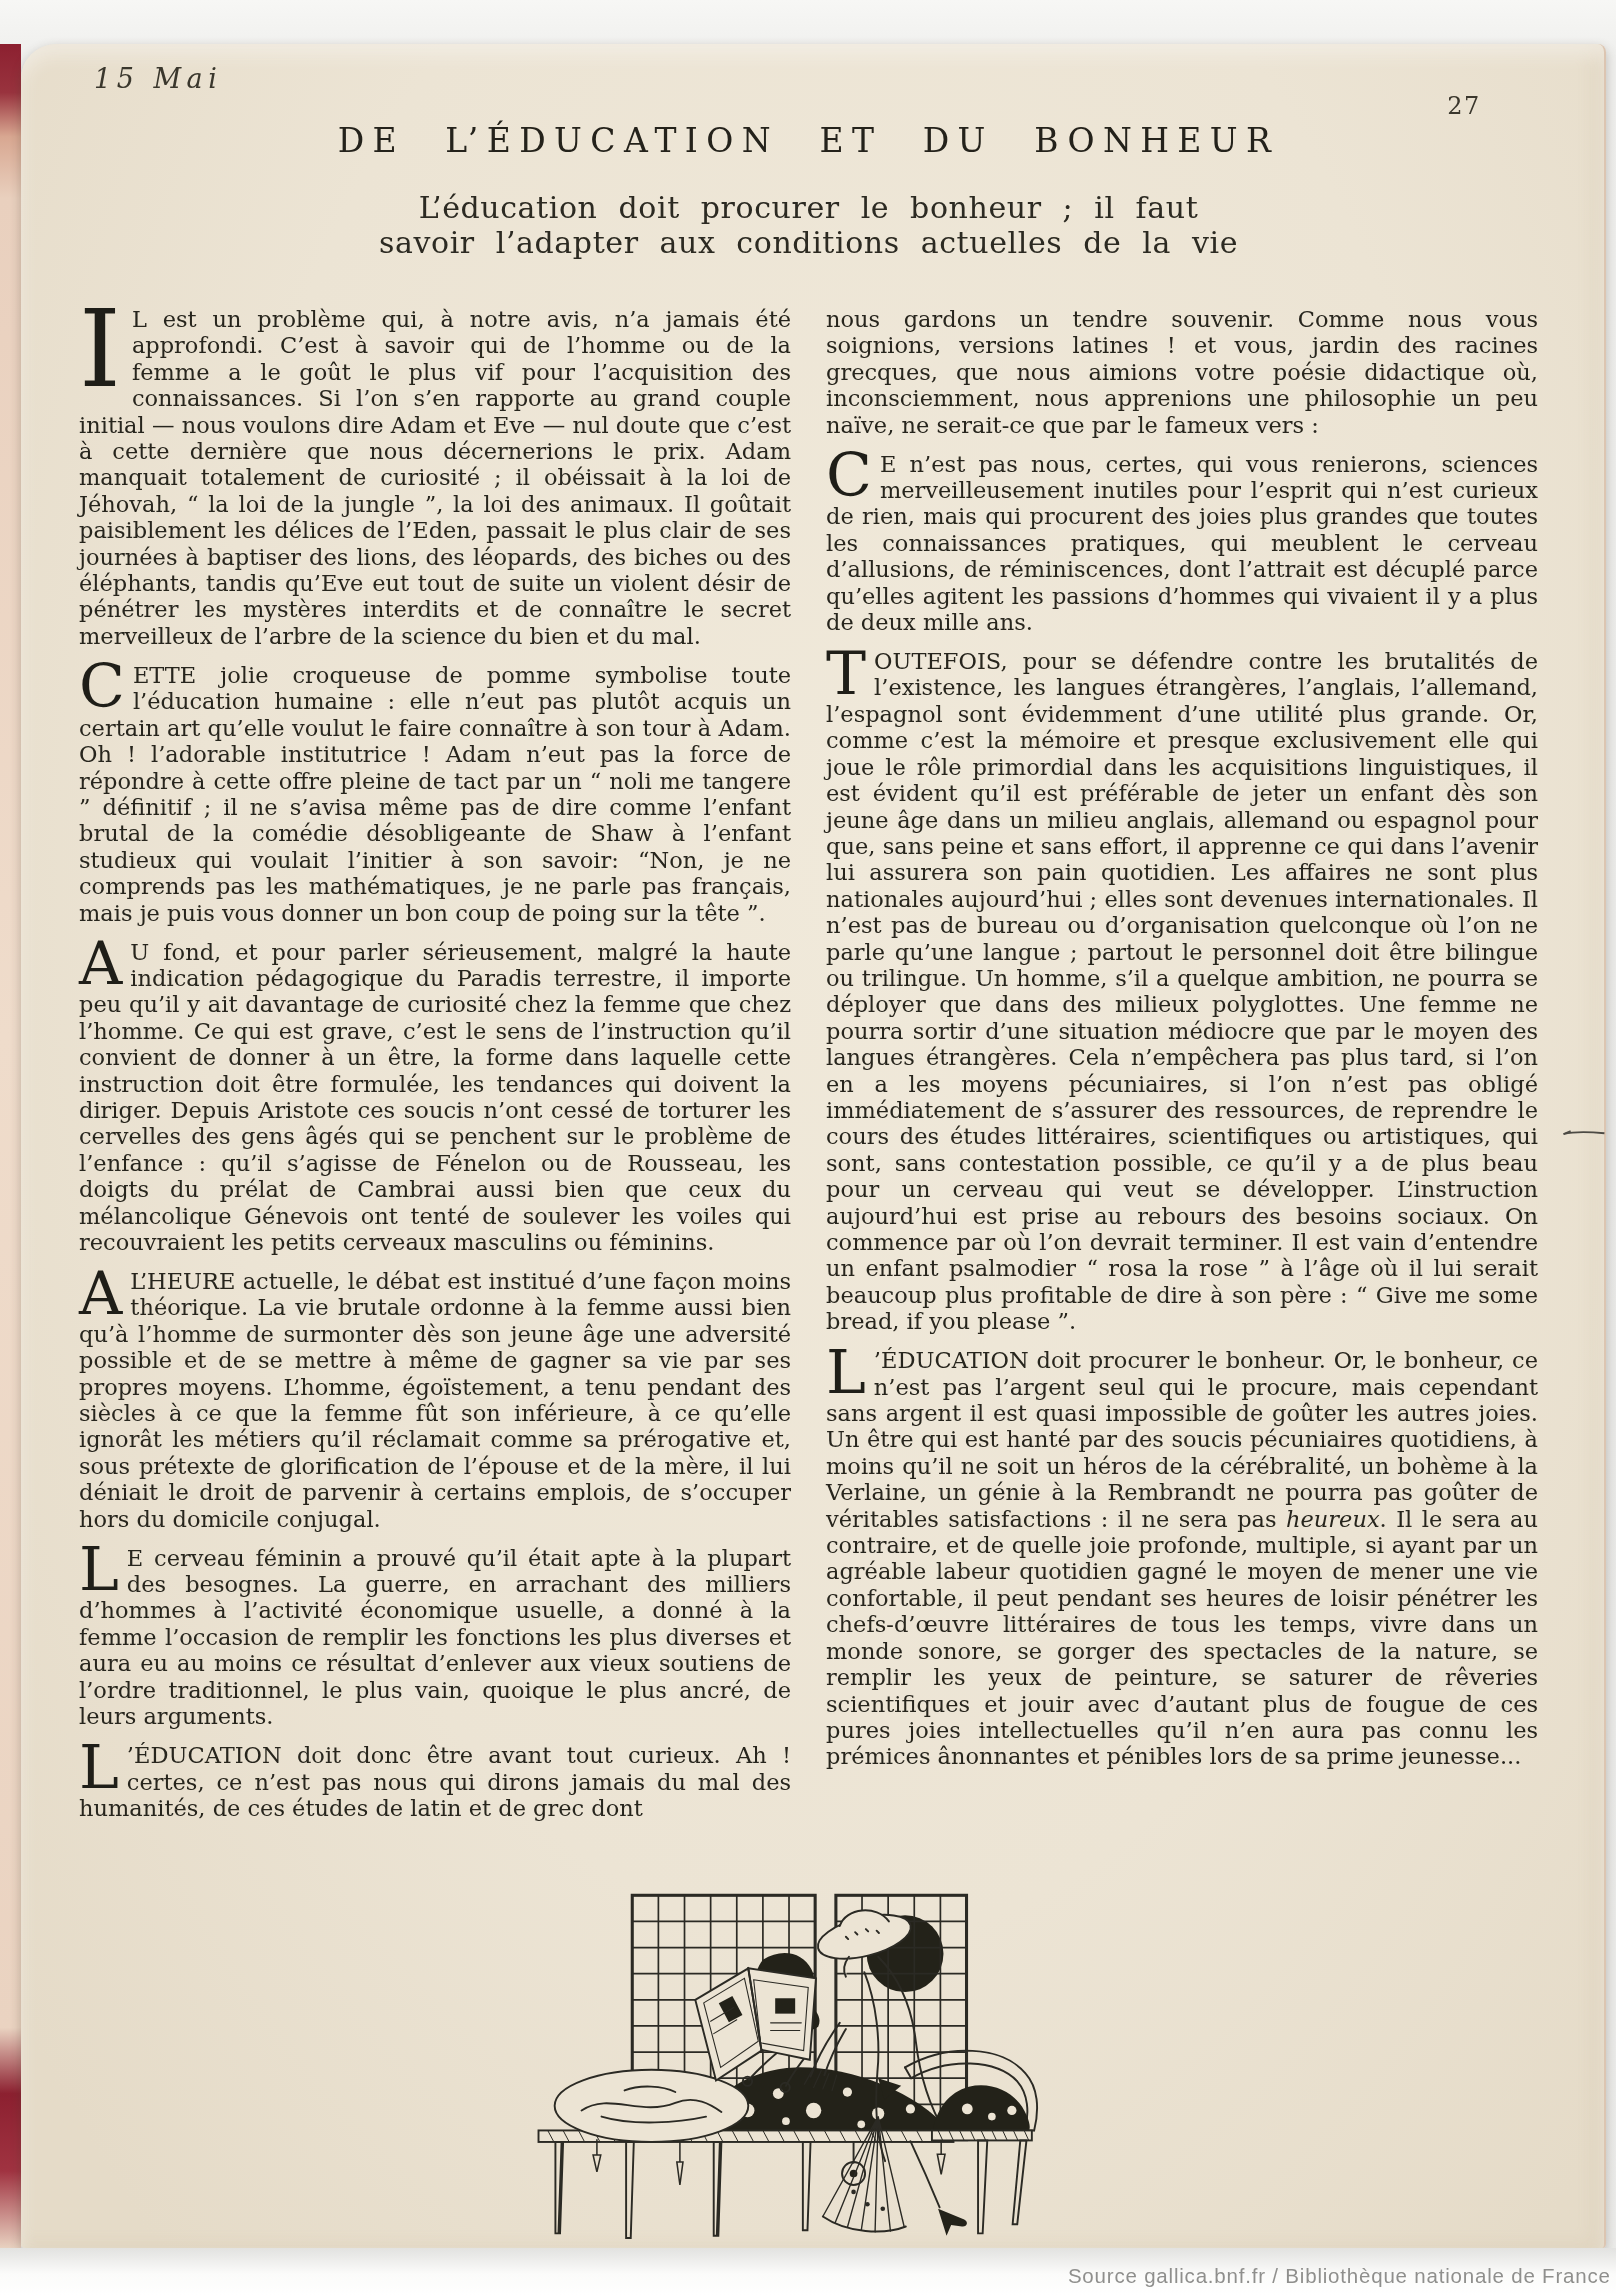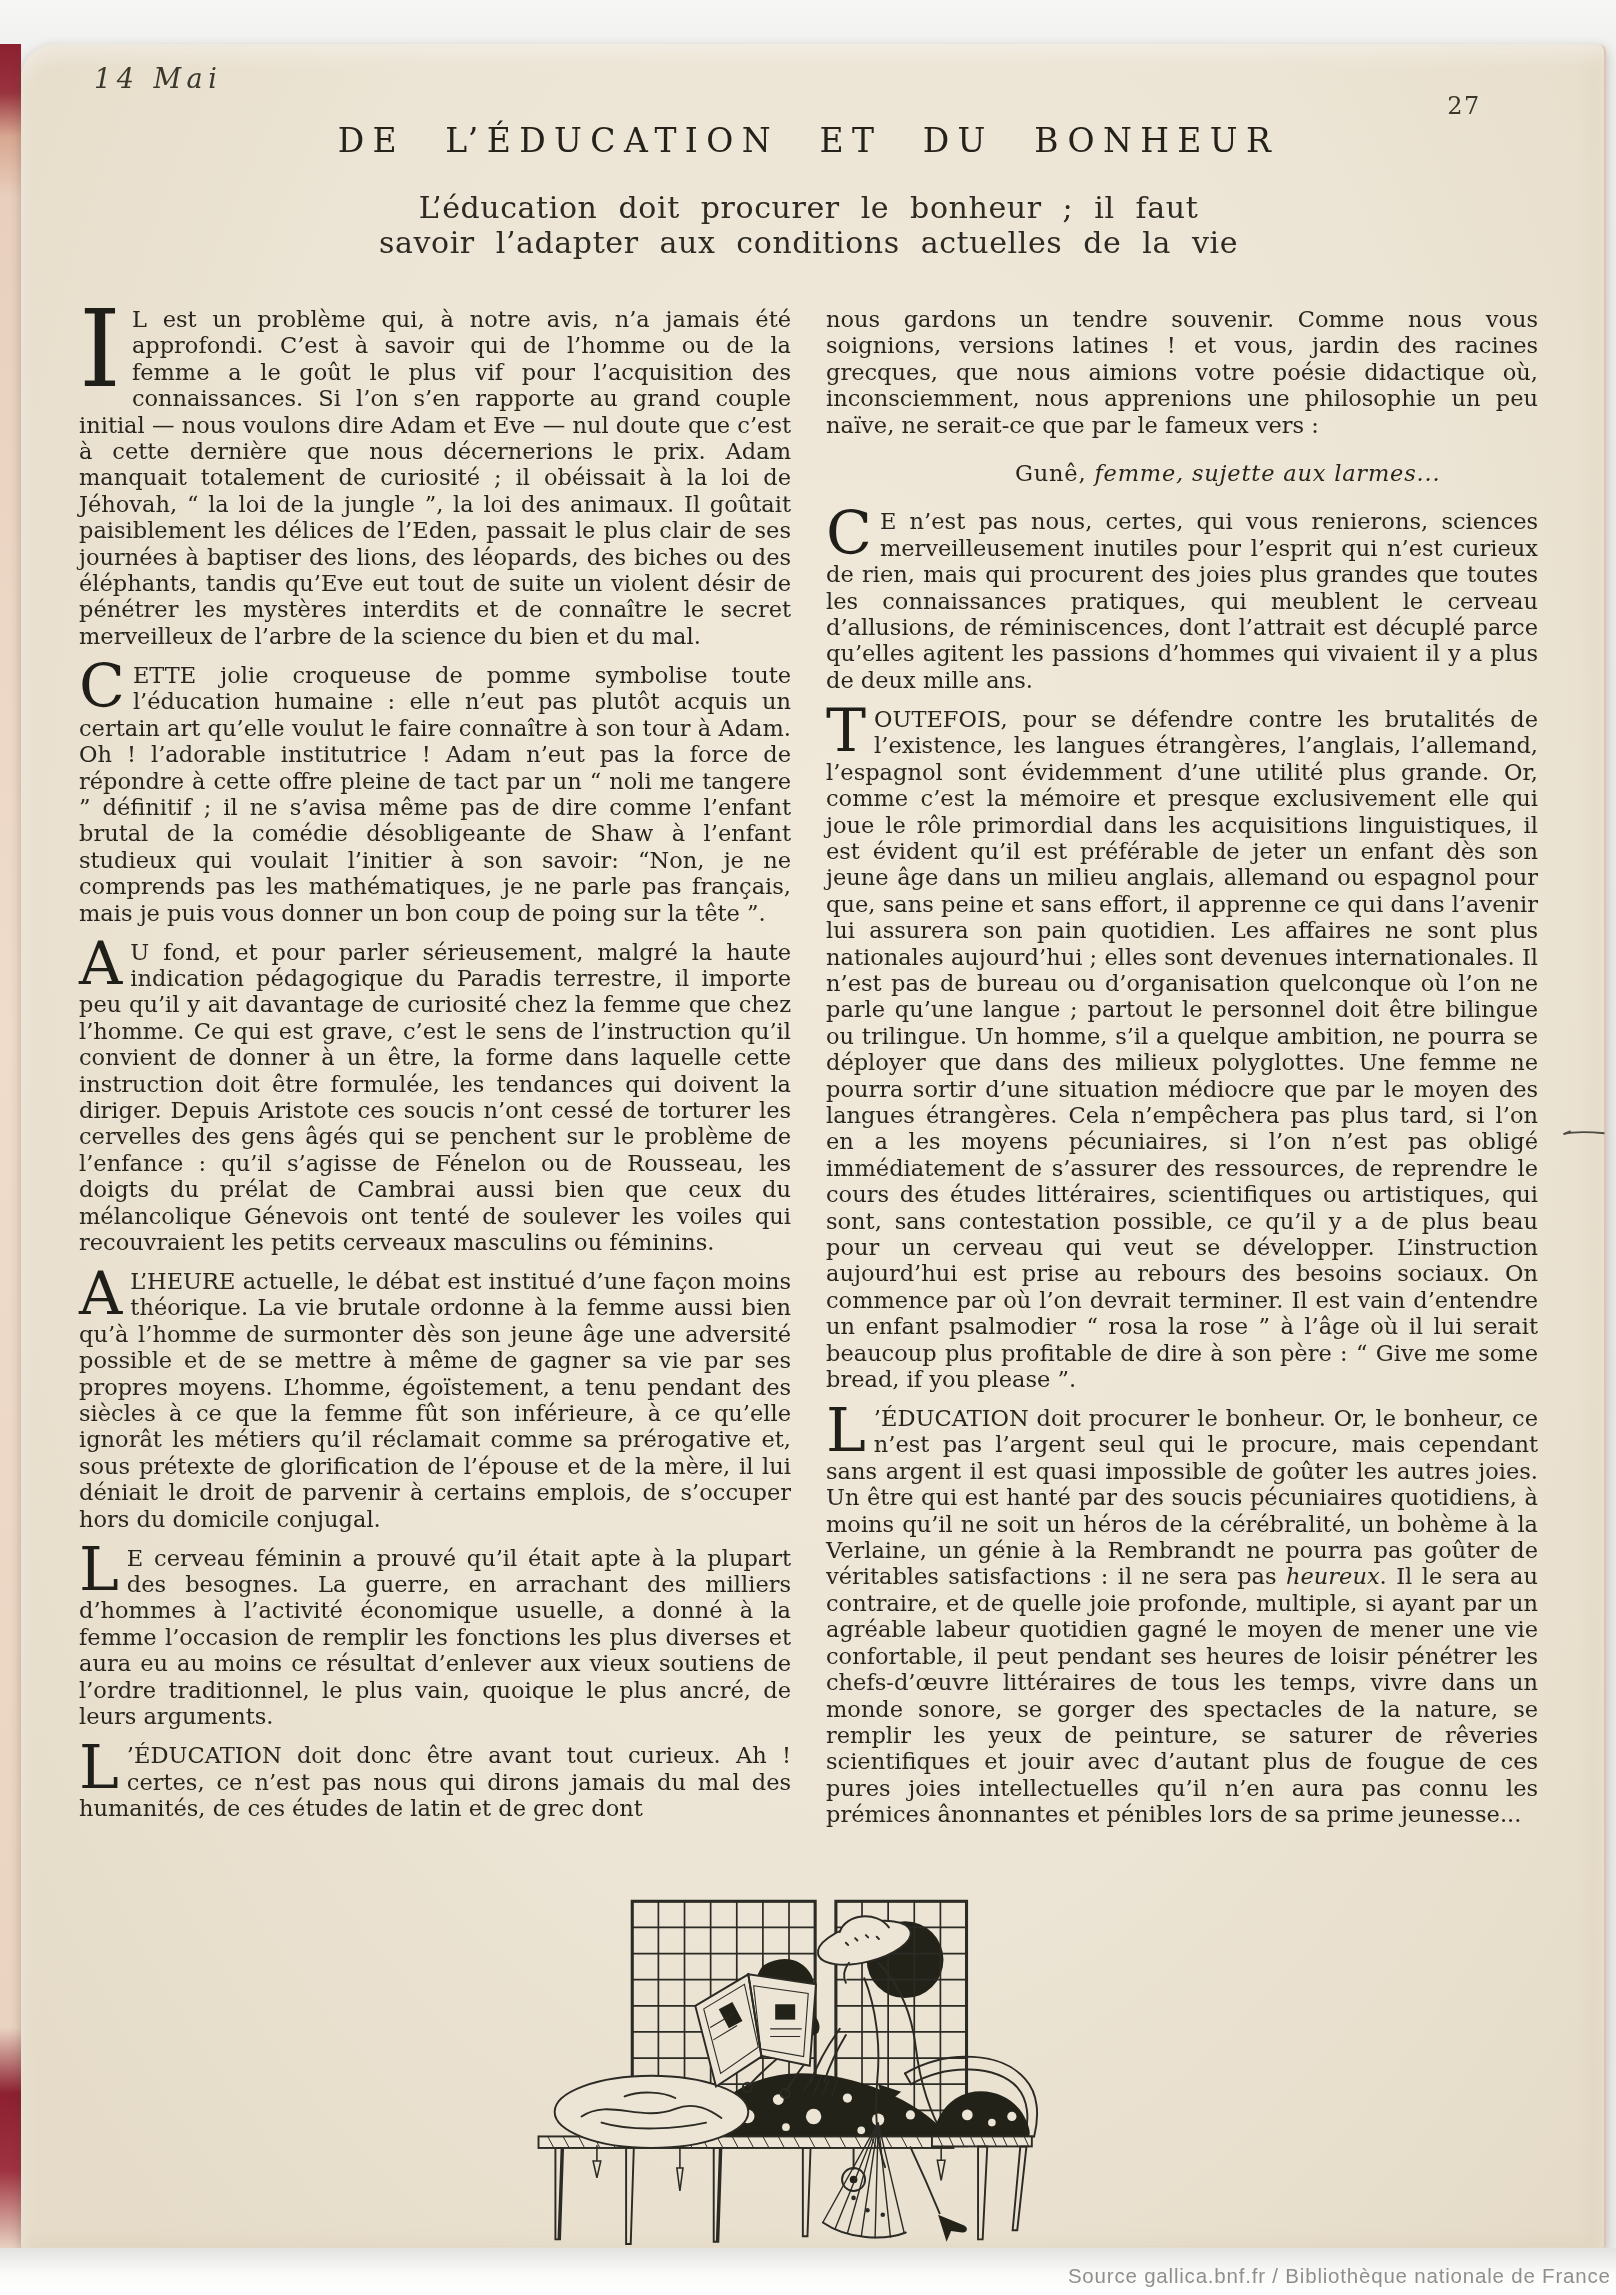--- a/index.html
+++ b/index.html
@@ -77,21 +77,21 @@
 </head>
 <body>
 
 <div id="stage">
 
   <div class="spine"></div>
 
   <div class="page">
     <div class="page-inner">
 
-      <div class="date-label">14 Mai</div>
+      <div class="date-label">15 Mai</div>
       <div class="page-number">27</div>
 
       <h1 class="title">DE L’ÉDUCATION ET DU BONHEUR</h1>
       <div class="subtitle sub1">L’éducation doit procurer le bonheur ; il faut</div>
       <div class="subtitle sub2">savoir l’adapter aux conditions actuelles de la vie</div>
 
       <div class="columns">
 
         <div class="col">
           <p>
@@ -110,23 +110,20 @@
             <span class="dropcap">L</span><span>E cerveau féminin a prouvé qu’il était apte à la plupart des besognes. La guerre, en arrachant des milliers d’hommes à l’activité économique usuelle, a donné à la femme l’occasion de remplir les fonctions les plus diverses et aura eu au moins ce résultat d’enlever aux vieux soutiens de l’ordre traditionnel, le plus vain, quoique le plus ancré, de leurs arguments.</span>
           </p>
           <p>
             <span class="dropcap">L</span><span>’ÉDUCATION doit donc être avant tout curieux. Ah ! certes, ce n’est pas nous qui dirons jamais du mal des humanités, de ces études de latin et de grec dont</span>
           </p>
         </div>
 
         <div class="col">
           <p>
             <span>nous gardons un tendre souvenir. Comme nous vous soignions, versions latines ! et vous, jardin des racines grecques, que nous aimions votre poésie didactique où, inconsciemment, nous apprenions une philosophie un peu naïve, ne serait-ce que par le fameux vers :</span>
-          </p>
-          <p class="verse">
-            <span>Gunê, </span><em>femme, sujette aux larmes...</em>
           </p>
           <p>
             <span class="dropcap">C</span><span>E n’est pas nous, certes, qui vous renierons, sciences merveilleusement inutiles pour l’esprit qui n’est curieux de rien, mais qui procurent des joies plus grandes que toutes les connaissances pratiques, qui meublent le cerveau d’allusions, de réminiscences, dont l’attrait est décuplé parce qu’elles agitent les passions d’hommes qui vivaient il y a plus de deux mille ans.</span>
           </p>
           <p>
             <span class="dropcap">T</span><span>OUTEFOIS, pour se défendre contre les brutalités de l’existence, les langues étrangères, l’anglais, l’allemand, l’espagnol sont évidemment d’une utilité plus grande. Or, comme c’est la mémoire et presque exclusivement elle qui joue le rôle primordial dans les acquisitions linguistiques, il est évident qu’il est préférable de jeter un enfant dès son jeune âge dans un milieu anglais, allemand ou espagnol pour que, sans peine et sans effort, il apprenne ce qui dans l’avenir lui assurera son pain quotidien. Les affaires ne sont plus nationales aujourd’hui ; elles sont devenues internationales. Il n’est pas de bureau ou d’organisation quelconque où l’on ne parle qu’une langue ; partout le personnel doit être bilingue ou trilingue. Un homme, s’il a quelque ambition, ne pourra se déployer que dans des milieux polyglottes. Une femme ne pourra sortir d’une situation médiocre que par le moyen des langues étrangères. Cela n’empêchera pas plus tard, si l’on en a les moyens pécuniaires, si l’on n’est pas obligé immédiatement de s’assurer des ressources, de reprendre le cours des études littéraires, scientifiques ou artistiques, qui sont, sans contestation possible, ce qu’il y a de plus beau pour un cerveau qui veut se développer. L’instruction aujourd’hui est prise au rebours des besoins sociaux. On commence par où l’on devrait terminer. Il est vain d’entendre un enfant psalmodier “ rosa la rose ” à l’âge où il lui serait beaucoup plus profitable de dire à son père : “ Give me some bread, if you please ”.</span>
           </p>
           <p>
             <span class="dropcap">L</span><span>’ÉDUCATION doit procurer le bonheur. Or, le bonheur, ce n’est pas l’argent seul qui le procure, mais cependant sans argent il est quasi impossible de goûter les autres joies. Un être qui est hanté par des soucis pécuniaires quotidiens, à moins qu’il ne soit un héros de la cérébralité, un bohème à la Verlaine, un génie à la Rembrandt ne pourra pas goûter de véritables satisfactions : il ne sera pas </span><span class="em-run">heureux</span><span>. Il le sera au contraire, et de quelle joie profonde, multiple, si ayant par un agréable labeur quotidien gagné le moyen de mener une vie confortable, il peut pendant ses heures de loisir pénétrer les chefs-d’œuvre littéraires de tous les temps, vivre dans un monde sonore, se gorger des spectacles de la nature, se remplir les yeux de peinture, se saturer de rêveries scientifiques et jouir avec d’autant plus de fougue de ces pures joies intellectuelles qu’il n’en aura pas connu les prémices ânonnantes et pénibles lors de sa prime jeunesse...</span>
           </p>

